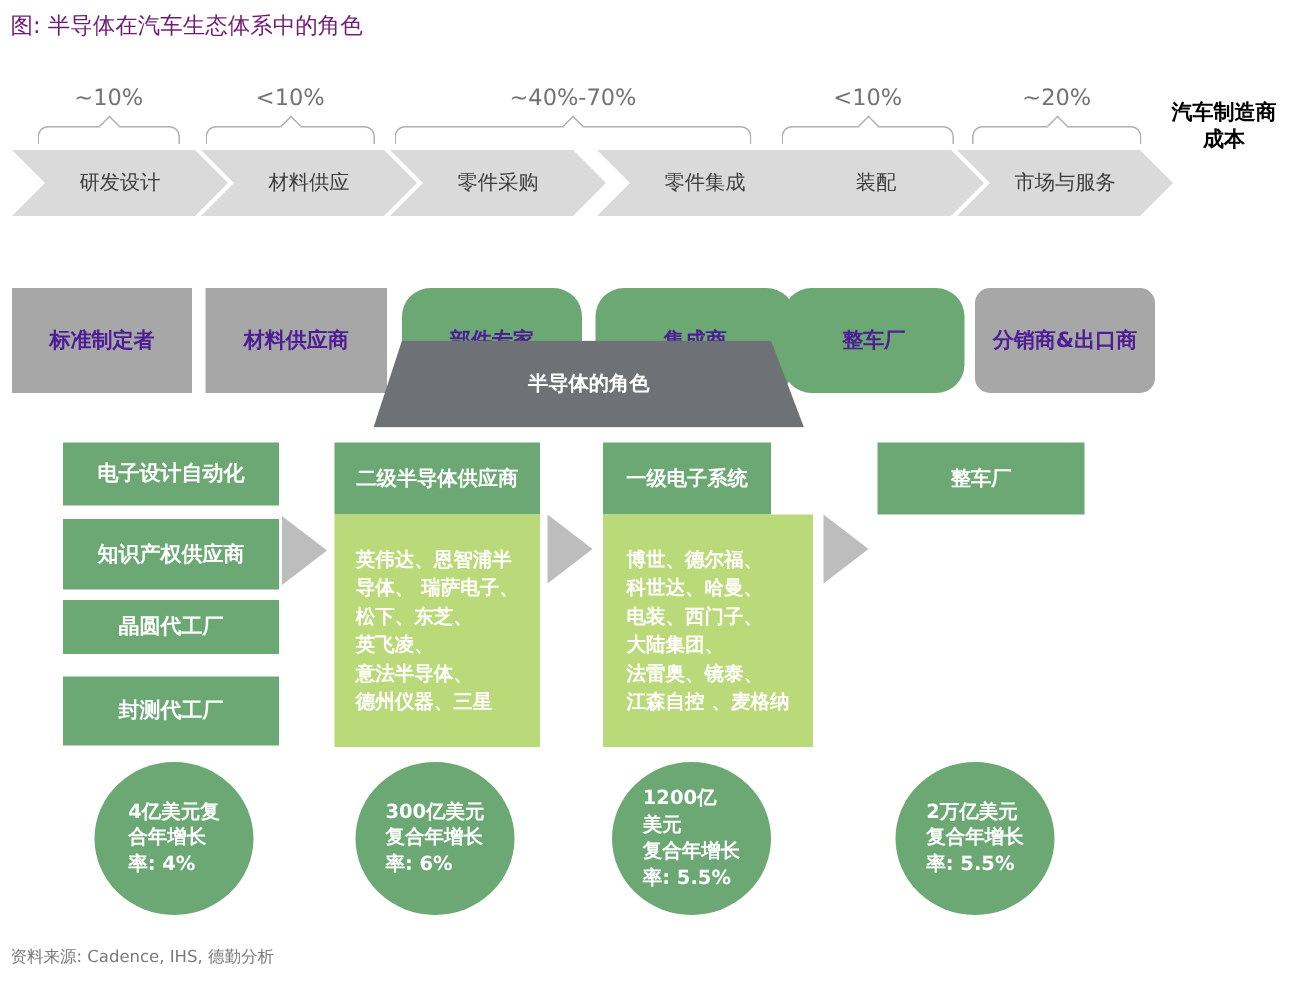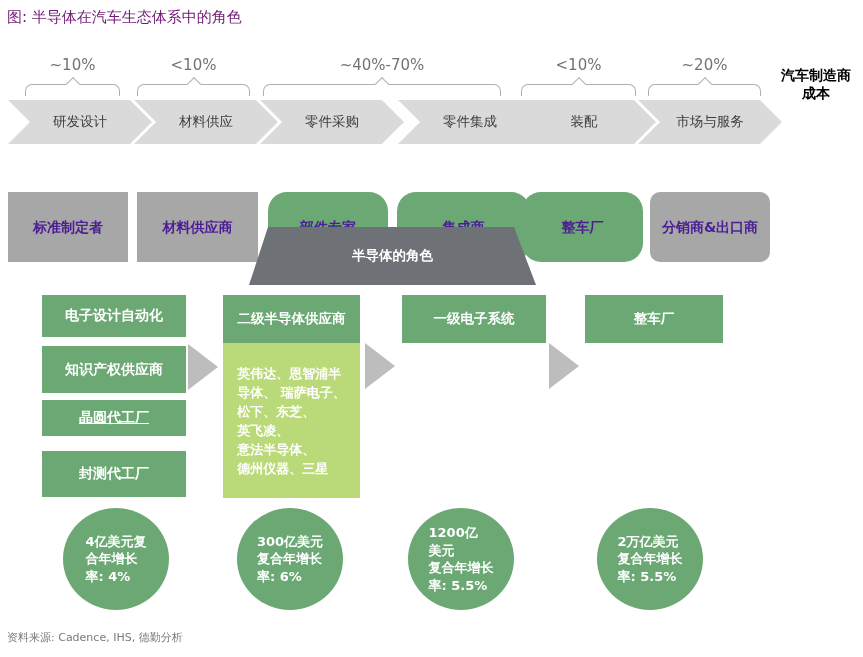--- a/index.html
+++ b/index.html
@@ -106,32 +106,38 @@
   <div class="abs actor g-green center" style="left:397px;width:133px;">集成商</div>
   <div class="abs actor g-green center" style="left:522px;width:121px;">整车厂</div>
   <div class="abs actor g-gray center" style="left:650px;width:120px;border-radius:10px;">分销商&amp;出口商</div>
 
   <div class="abs trap center">
     <span>半导体的角色</span>
   </div>
 
   <div class="abs colbox center" style="top:295px;height:42px;">电子设计自动化</div>
   <div class="abs colbox center" style="top:346px;height:47px;">知识产权供应商</div>
-  <div class="abs colbox center" style="top:400px;height:36px;text-decoration:underline;">晶圆代工厂</div>
+  <div class="abs colbox center" style="top:400px;height:36px;">晶圆代工厂</div>
   <div class="abs colbox center" style="top:451px;height:46px;">封测代工厂</div>
 
   <div class="abs colhead center" style="left:223px;width:137px;">二级半导体供应商</div>
   <div class="abs colbody center pre" style="left:223px;width:137px;">英伟达、恩智浦半
 导体、 瑞萨电子、
 松下、东芝、
 英飞凌、
 意法半导体、
 德州仪器、三星</div>
 
-  <div class="abs colhead center" style="left:402px;width:144px;">一级电子系统</div>
+  <div class="abs colhead center" style="left:402px;width:112px;">一级电子系统</div>
+  <div class="abs colbody center pre" style="left:402px;width:140px;">博世、德尔福、
+科世达、哈曼、
+电装、西门子、
+大陆集团、
+法雷奥、镜泰、
+江森自控 、麦格纳</div>
 
   <div class="abs colhead center" style="left:585px;width:138px;">整车厂</div>
 
   <div class="abs tri" style="left:188px;top:344px;"></div>
   <div class="abs tri" style="left:365px;top:343px;"></div>
   <div class="abs tri" style="left:549px;top:343px;"></div>
 
   <div class="abs circle center pre" style="left:63px;">4亿美元复
 合年增长
 率: 4%</div>

